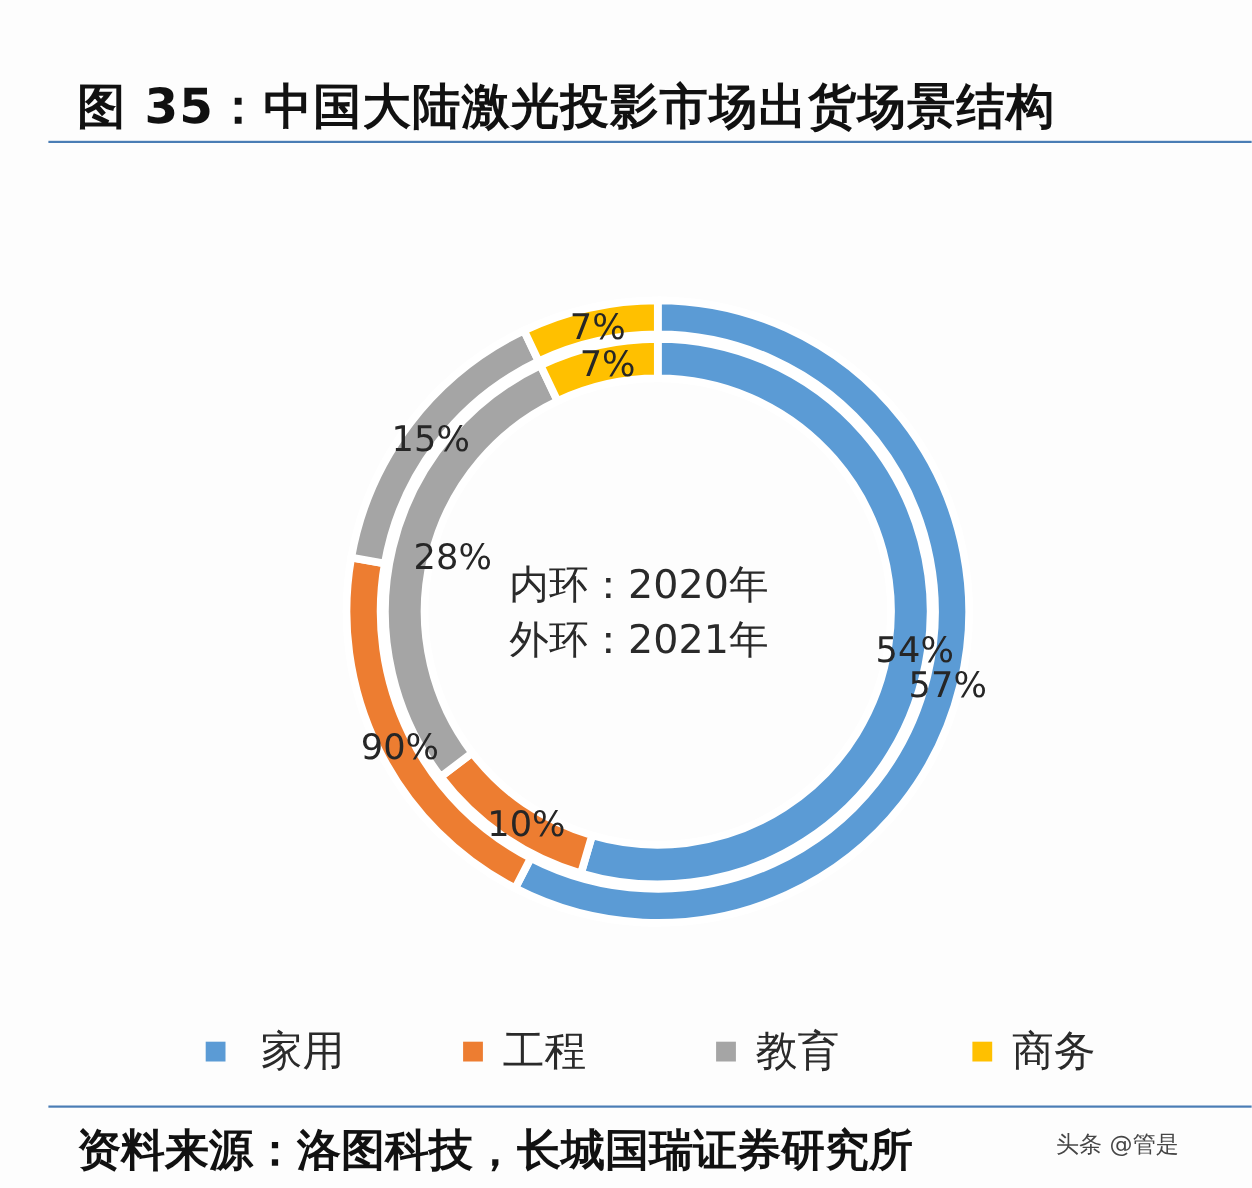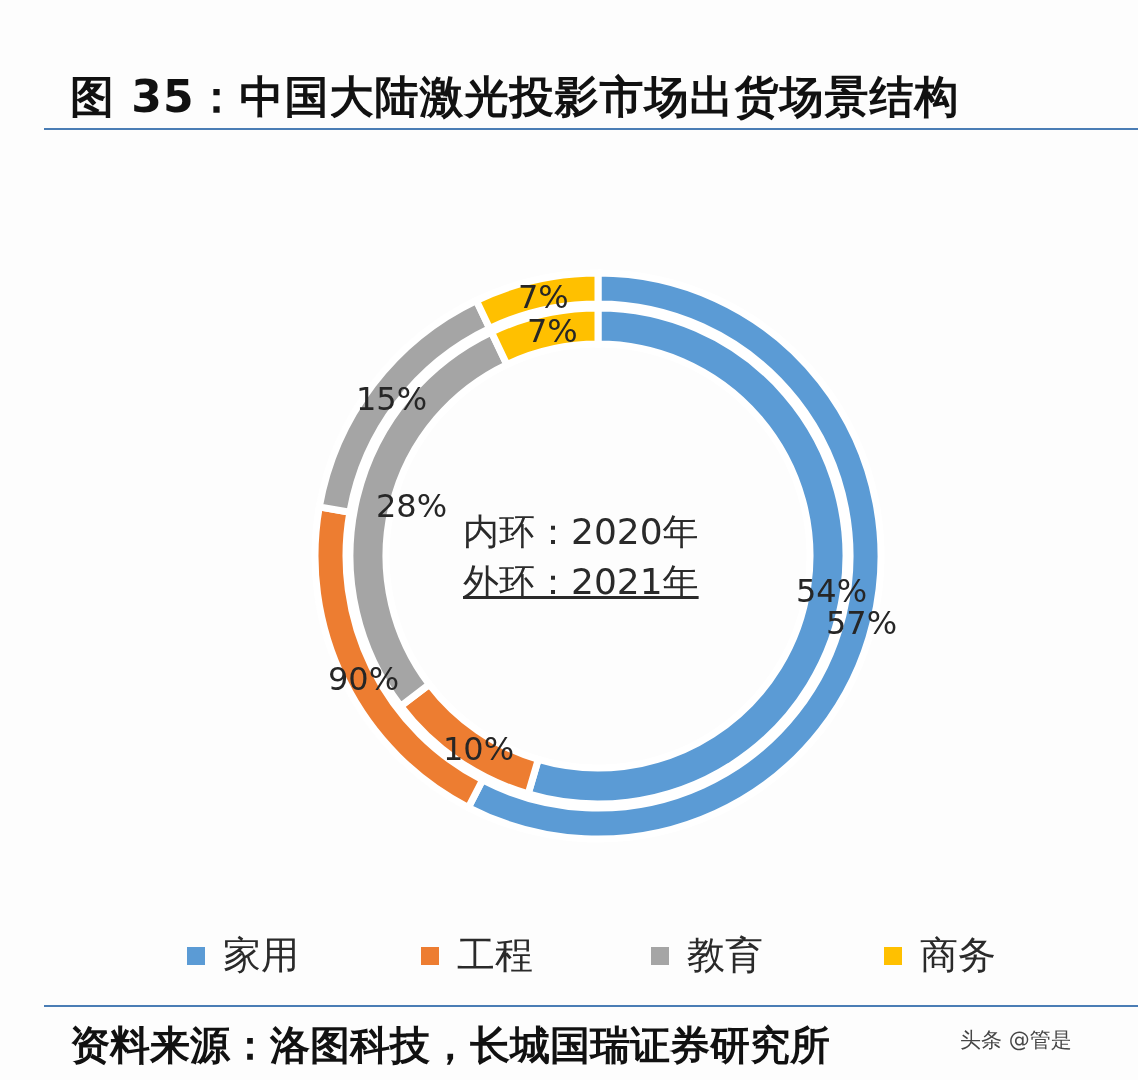--- a/index.html
+++ b/index.html
@@ -37,33 +37,33 @@
     </g>
   <g id="inner-ring">
       <path d="M598,308 A248,248 0 1 1 528.1303259033255,793.9542574563953 L538.2726979496169,759.4125104062734 A212,212 0 1 0 598,344 Z" fill="#5b9bd5" stroke="#ffffff" stroke-width="7"></path>
       <path d="M528.1303259033255,793.9542574563953 A248,248 0 0 1 400.65106354835365,706.1912024101414 L429.2984898074636,684.3892536731853 A212,212 0 0 0 538.2726979496169,759.4125104062734 Z" fill="#ed7d31" stroke="#ffffff" stroke-width="7"></path>
       <path d="M400.65106354835365,706.1912024101414 A248,248 0 0 1 491.41086180188535,332.074218504918 L506.88347863709555,364.5795738832363 A212,212 0 0 0 429.2984898074636,684.3892536731853 Z" fill="#a5a5a5" stroke="#ffffff" stroke-width="7"></path>
       <path d="M491.41086180188535,332.074218504918 A248,248 0 0 1 597.9999999999999,308 L598,344 A212,212 0 0 0 506.88347863709555,364.5795738832363 Z" fill="#ffc000" stroke="#ffffff" stroke-width="7"></path>
     </g>
 </svg>
 
 <div class="center-label" style="top:508px;">内环：2020年</div>
-<div class="center-label" style="top:558px;text-decoration:underline;">外环：2021年</div>
+<div class="center-label" style="top:558px;">外环：2021年</div>
 
 <div class="pct" style="left:826px; top:604px;">57%</div>
 <div class="pct" style="left:796px; top:572px;">54%</div>
 <div class="pct" style="left:328px; top:660px;">90%</div>
 <div class="pct" style="left:443px; top:730px;">10%</div>
 <div class="pct" style="left:356px; top:380px;">15%</div>
 <div class="pct" style="left:360px; top:487px;margin-left:16px;">28%</div>
 <div class="pct" style="left:518px; top:278px;">7%</div>
 <div class="pct" style="left:527px; top:312px;">7%</div>
 
 <div class="legend">
-  <div class="legend-item" style="left:187px;">
+  <div class="legend-item" style="left:187px;gap:14px;">
     <span class="swatch" style="background:#5b9bd5;"></span>
     <span class="legend-label">家用</span>
   </div>
   <div class="legend-item" style="left:421px;">
     <span class="swatch" style="background:#ed7d31;"></span>
     <span class="legend-label">工程</span>
   </div>
   <div class="legend-item" style="left:651px;justify-content:center;">
     <span class="swatch" style="background:#a5a5a5;"></span>
     <span class="legend-label">教育</span>

